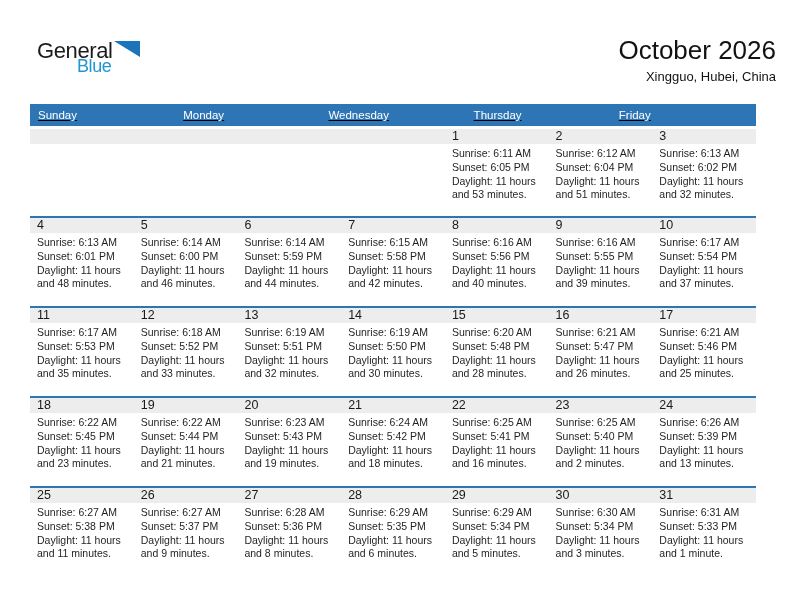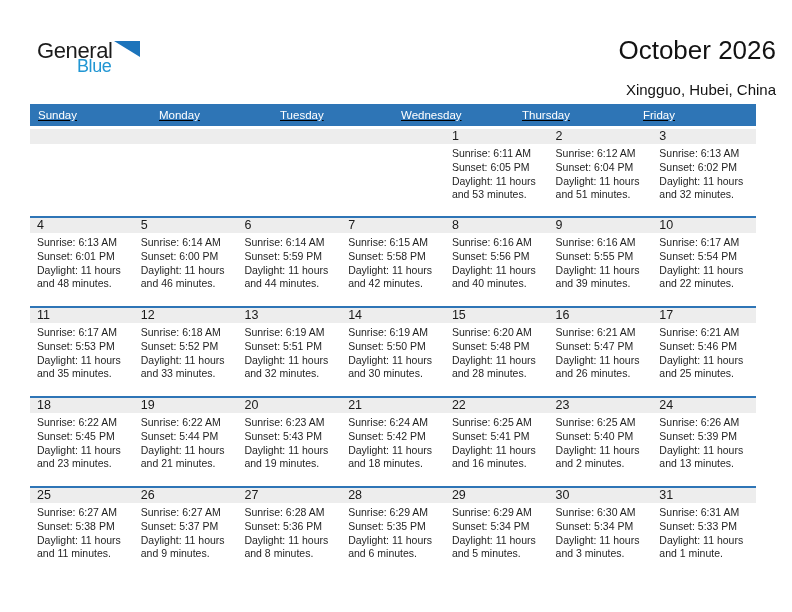--- a/index.html
+++ b/index.html
@@ -12,21 +12,21 @@
 
   
   .logo{position:absolute;left:37px;top:40px;}
   .logo-line1{display:flex;align-items:flex-start;font-size:22px;color:#1b1b1b;letter-spacing:-0.4px;line-height:1;}
   .logo-tri{width:0;height:0;border-top:16px solid var(--tri,#1C74BB);border-left:26px solid transparent;margin-left:2px;margin-top:1px;}
   .logo-line2{font-size:18px;color:var(--logoblue,#2196D3);margin-top:-5px;margin-left:40px;letter-spacing:-0.4px;line-height:1;}
 
   
   .titles{position:absolute;right:36px;top:36px;text-align:right;color:#121212;}
   .title{font-size:26px;line-height:1.1;margin-left:12px;}
-  .subtitle{font-size:15px;margin-top:16px;}
+  .subtitle{font-size:13px;margin-top:4px;}
 
   
   .calendar{position:absolute;left:30px;top:104px;width:726px;}
   .weekday-row{display:flex;background:var(--hdr,#2E75B6);height:22px;text-decoration:underline;}
   .wd{flex:1;color:#ffffff;font-size:11.5px;line-height:22px;padding-left:8px;overflow:hidden;white-space:nowrap;}
   .week{display:flex;border-top:2px solid var(--hdr,#2E75B6);height:88px;}
   .week.first{border-top:none;margin-top:3px;height:87px;}
   .cell{flex:1;overflow:hidden;}
   .band{height:15px;background:var(--band,#EDEDED);font-size:12.5px;line-height:15px;padding-left:7px;color:#1a1a1a;}
   .det{padding:3px 5px 0 7px;font-size:10.5px;line-height:13.8px;color:#1f1f1f;}
@@ -46,21 +46,20 @@
 
   <div class="titles">
     <div class="title">October 2026</div>
     <div class="subtitle">Xingguo, Hubei, China</div>
   </div>
 
   <div class="calendar">
     <div class="weekday-row" id="weekday-row">
         <div class="wd">Sunday</div>
         <div class="wd">Monday</div>
-        <div class="wd">Tuesday</div>
         <div class="wd">Wednesday</div>
         <div class="wd">Thursday</div>
         <div class="wd">Friday</div>
       </div>
     <div id="weeks">
         <div class="week first">
           <div class="cell">
             <div class="band"></div>
           </div>
           <div class="cell">
@@ -154,21 +153,21 @@
               <div class="">Daylight: 11 hours</div>
               <div class="">and 39 minutes.</div>
             </div>
           </div>
           <div class="cell">
             <div class="band">10</div>
             <div class="det">
               <div class="">Sunrise: 6:17 AM</div>
               <div class="">Sunset: 5:54 PM</div>
               <div class="">Daylight: 11 hours</div>
-              <div class="">and 22 minutes.</div>
+              <div class="">and 37 minutes.</div>
             </div>
           </div>
         </div>
         <div class="week">
           <div class="cell">
             <div class="band">11</div>
             <div class="det">
               <div class="">Sunrise: 6:17 AM</div>
               <div class="">Sunset: 5:53 PM</div>
               <div class="">Daylight: 11 hours</div>

